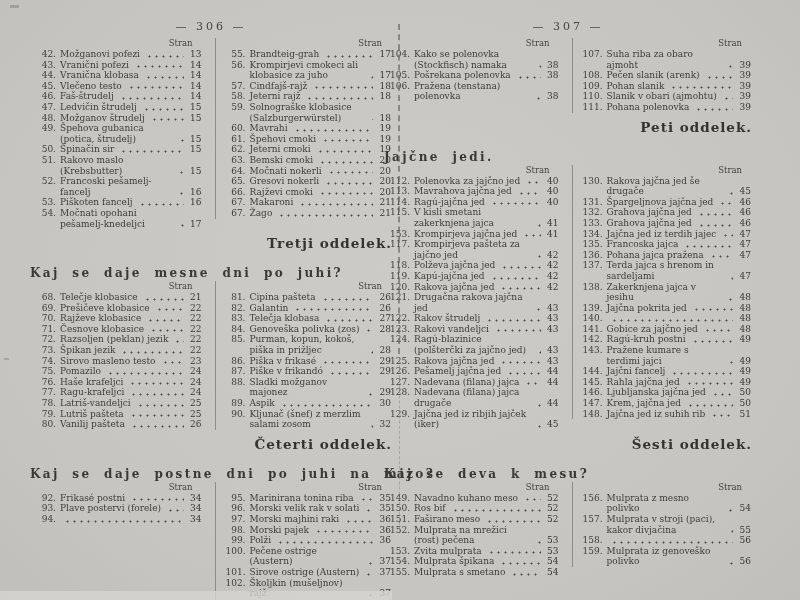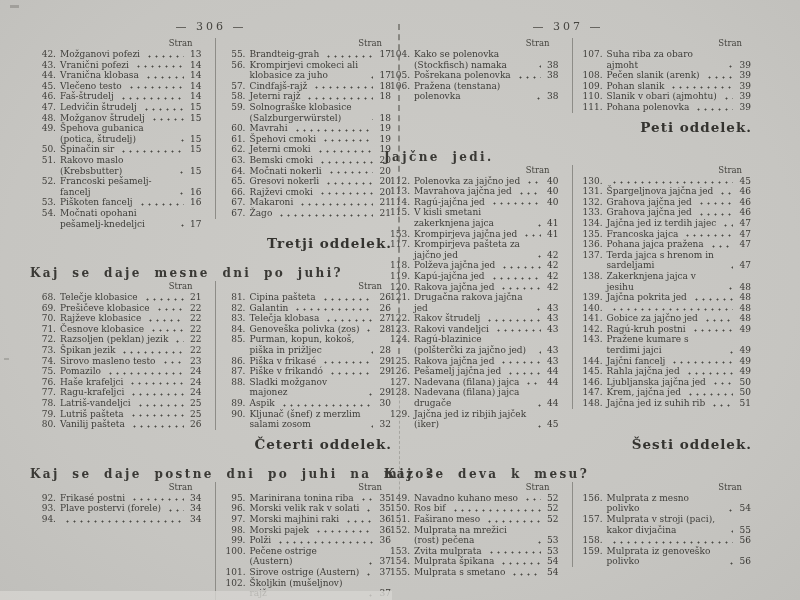--- a/index.html
+++ b/index.html
@@ -651,20 +651,21 @@
                 <div class="num">129.</div>
                 <div class="title">Jajčna jed iz ribjih jajček (iker)</div>
                 <div class="leader"></div>
                 <div class="pagenum">45</div>
               </div>
             </div>
             <div class="col col-right">
               <div class="stran">Stran</div>
               <div class="entry">
                 <div class="num">130.</div>
+                <div class="title">Rakova jajčna jed še drugače</div>
                 <div class="leader"></div>
                 <div class="pagenum">45</div>
               </div>
               <div class="entry">
                 <div class="num">131.</div>
                 <div class="title">Špargeljnova jajčna jed</div>
                 <div class="leader"></div>
                 <div class="pagenum">46</div>
               </div>
               <div class="entry">

